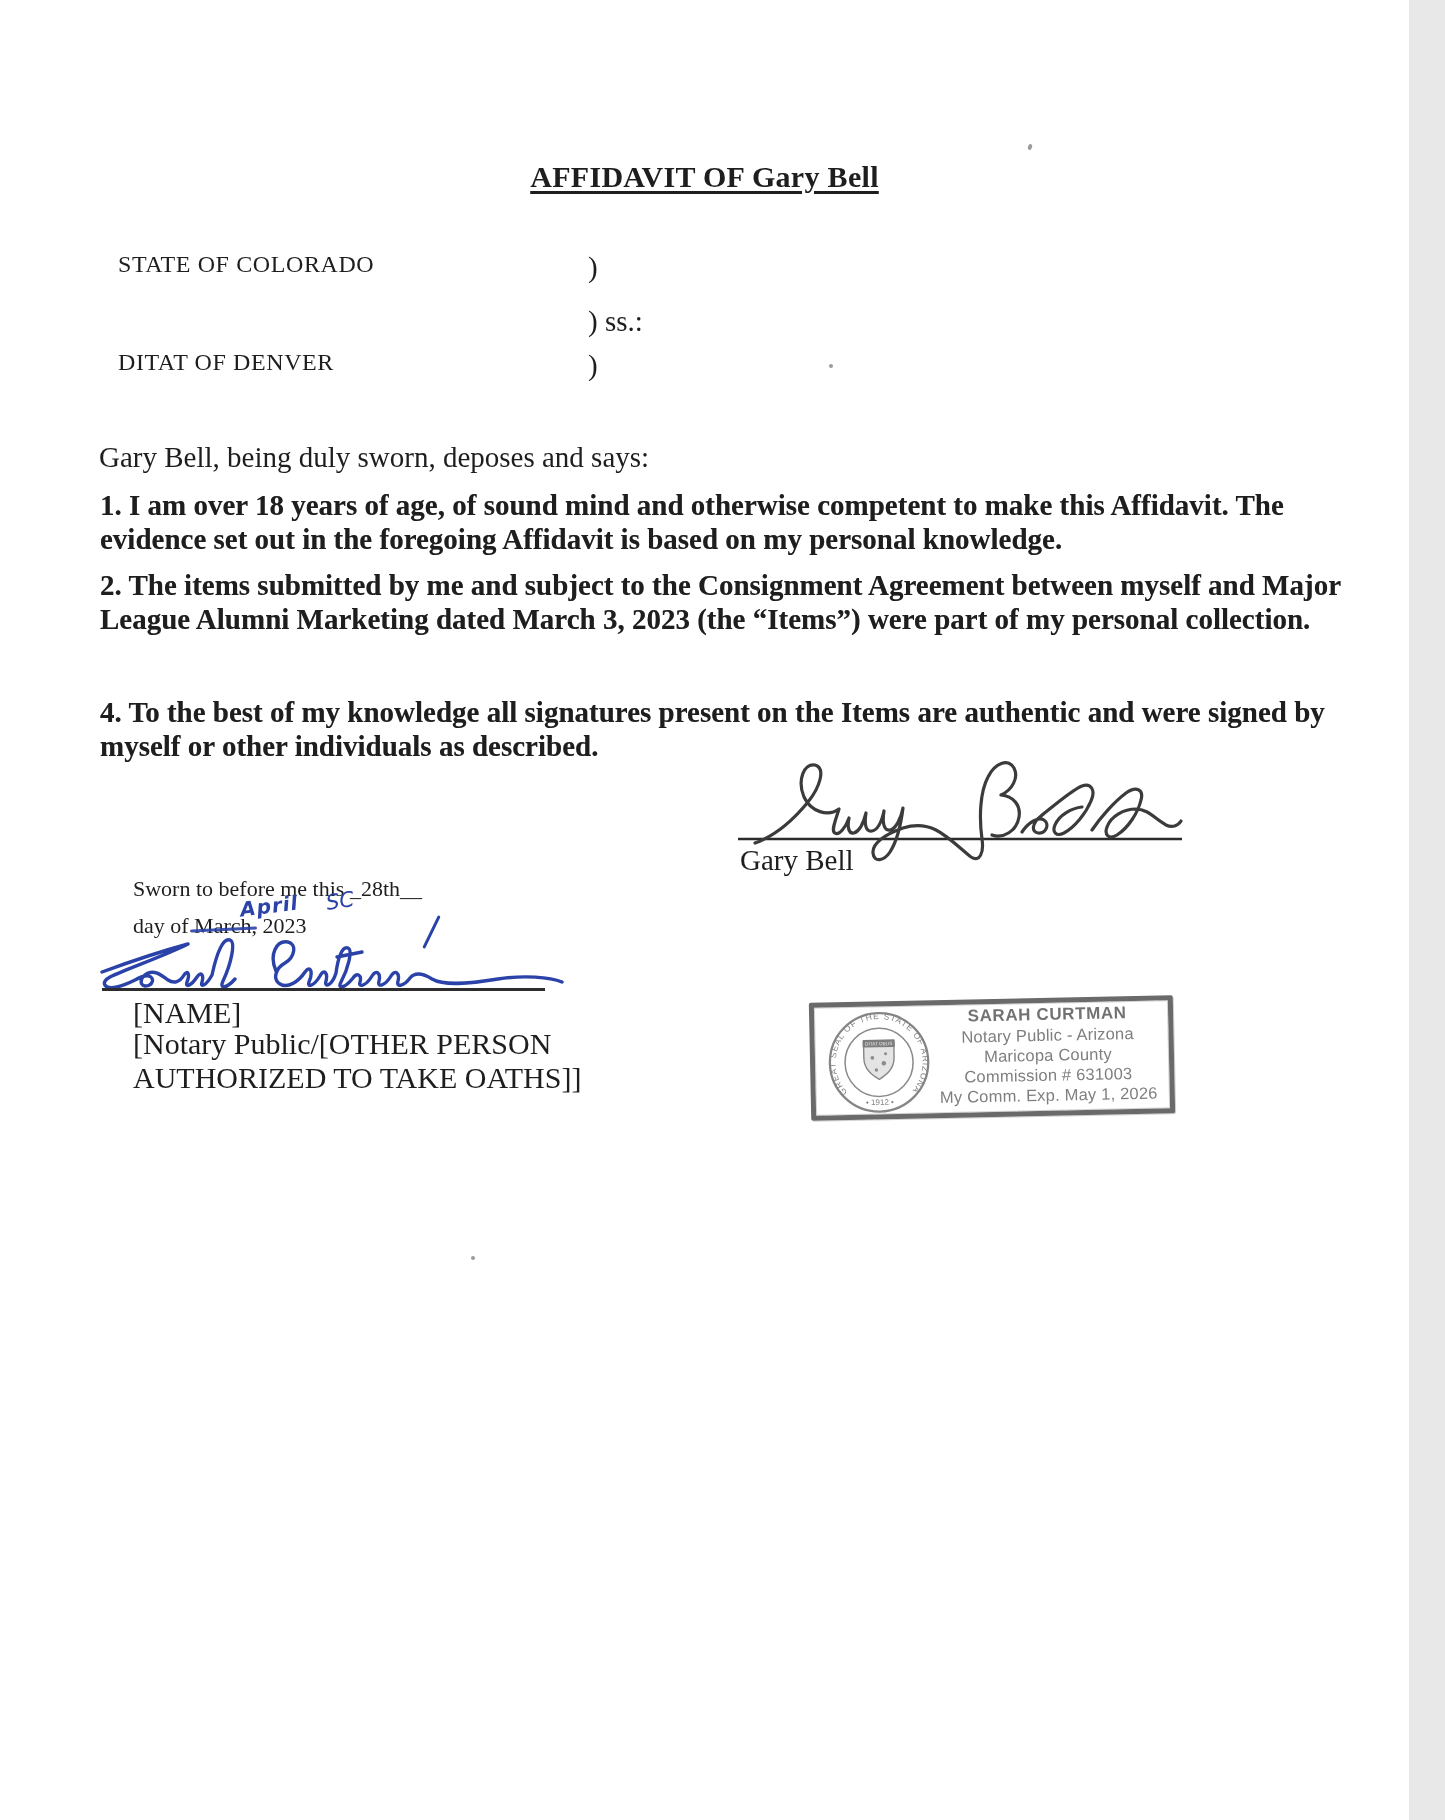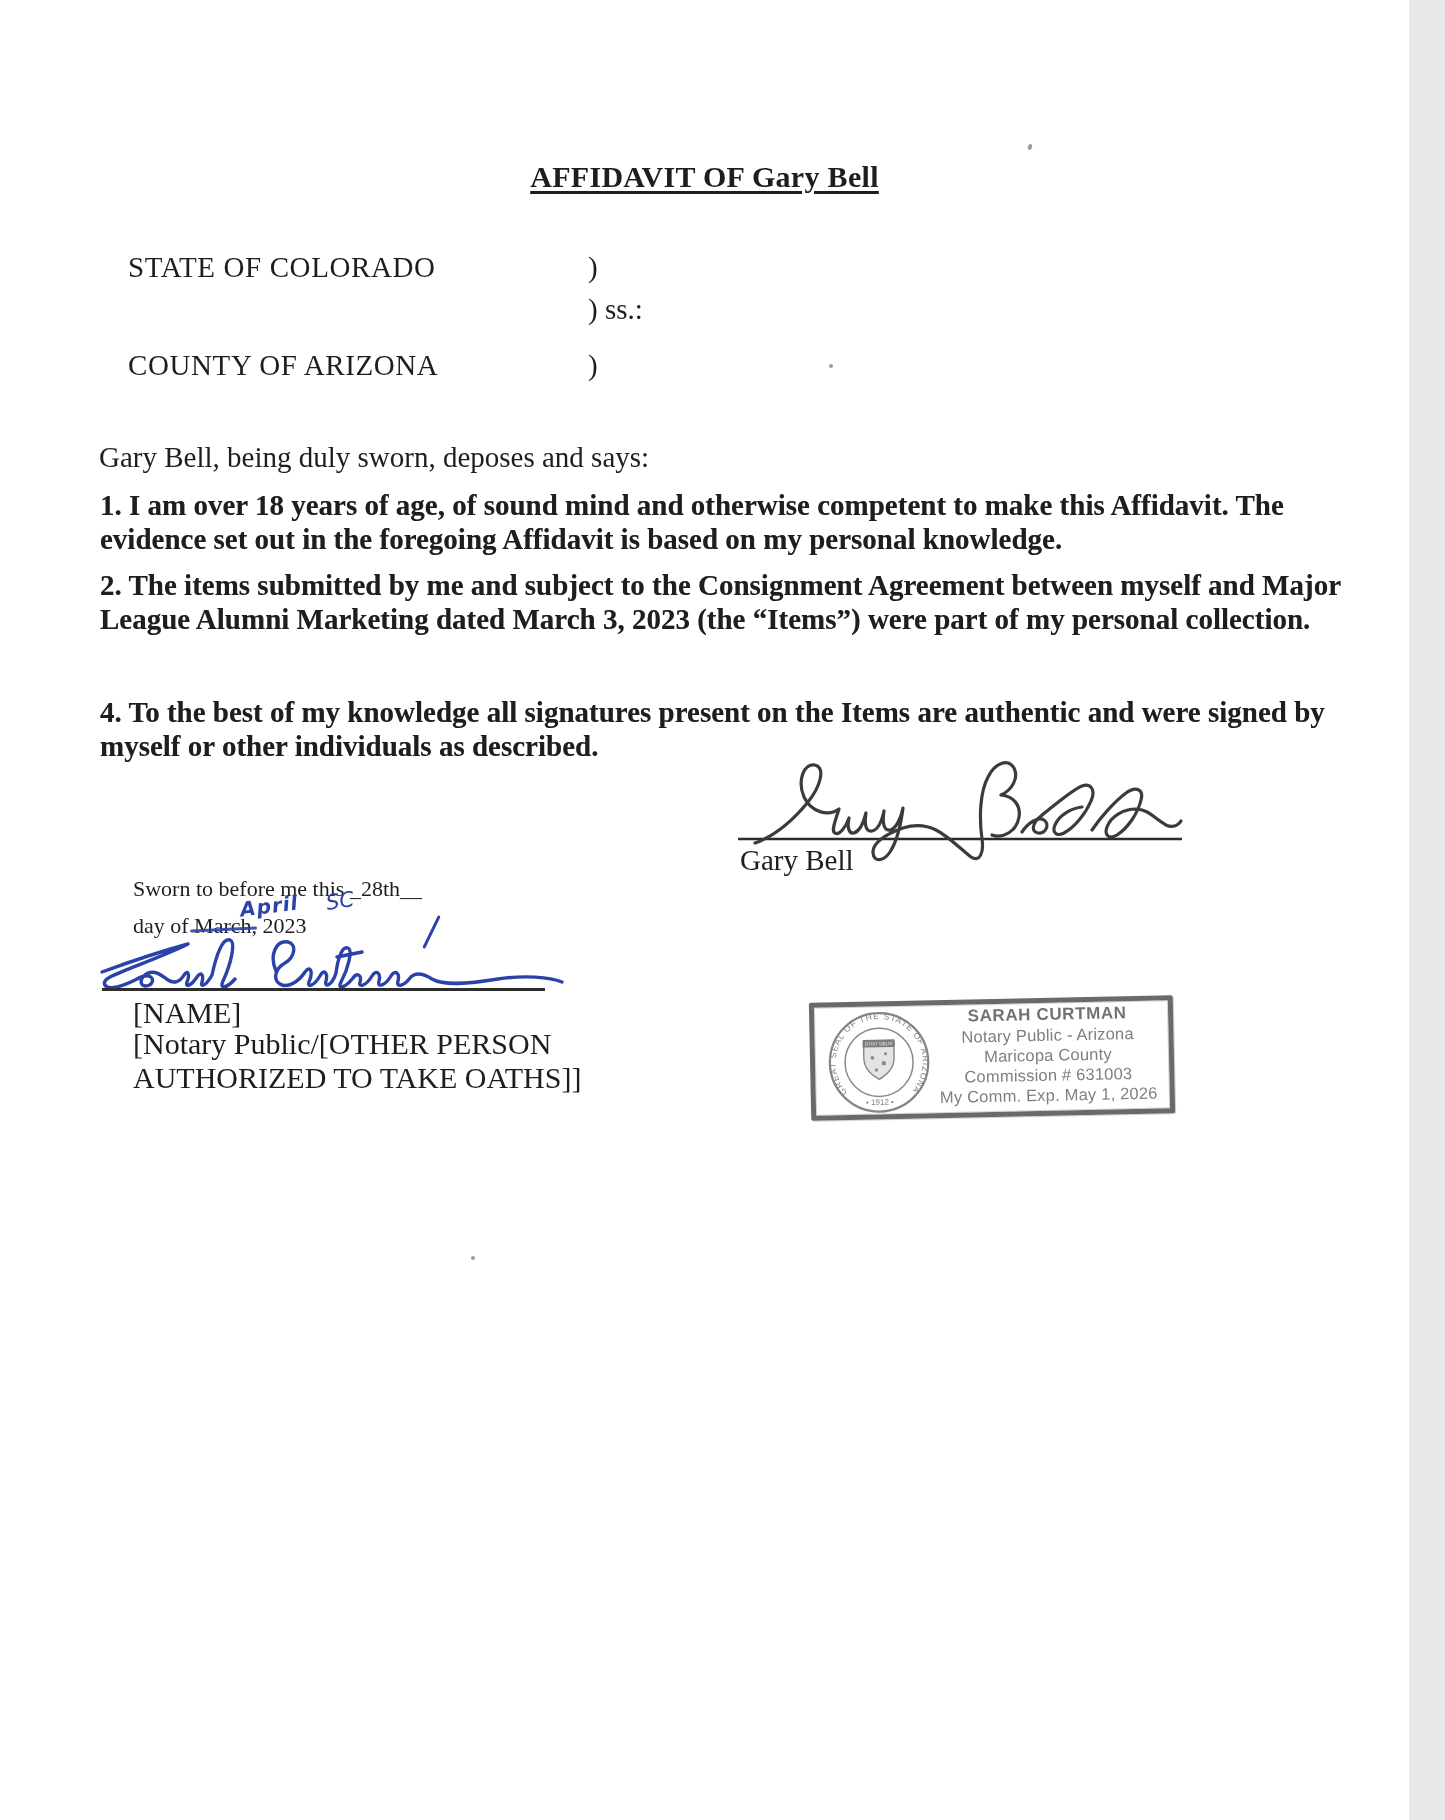--- a/index.html
+++ b/index.html
@@ -13,23 +13,23 @@
   }
   .doc-title{
     position:absolute;left:0;right:0;top:160px;margin:0;
     text-align:center;
     font-size:30px;font-weight:bold;
     text-decoration:underline;
     text-decoration-thickness:3px;
     text-underline-offset:4px;
     letter-spacing:.3px;
   }
-  .venue-label{position:absolute;left:128px;font-size:29px;letter-spacing:.6px;white-space:nowrap;}
+  .venue-label{position:absolute;left:118px;font-size:24px;letter-spacing:.6px;white-space:nowrap;}
   .venue-paren{position:absolute;left:588px;font-size:29px;white-space:nowrap;}
-  .v-top1{top:251px;} .v-top2{top:293px;} .v-top3{top:349px;}
+  .v-top1{top:251px;} .v-top2{top:305px;} .v-top3{top:349px;}
   .intro{position:absolute;left:99px;top:441px;margin:0;font-size:29px;}
   .para{
     position:absolute;left:100px;width:1258px;margin:0;
     font-size:29px;line-height:34px;
     text-shadow:0 0 .5px rgba(30,30,30,.45);
     font-weight:bold;
   }
   .p1{top:488px;} .p2{top:568px;} .p3{top:650px;} .p4{top:695px;}
   .sig-script{position:absolute;left:700px;top:740px;width:520px;height:150px;}
   .typed-name{position:absolute;left:740px;top:844px;font-size:29px;}
@@ -76,21 +76,21 @@
 </head>
 <body>
 
 <div class="page">
 
   <h1 class="doc-title">AFFIDAVIT OF Gary Bell</h1>
 
   <span class="venue-label v-top1">STATE OF COLORADO</span>
   <span class="venue-paren v-top1">)</span>
   <span class="venue-paren v-top2">) ss.:</span>
-  <span class="venue-label v-top3">COUNTY OF ARIZONA</span>
+  <span class="venue-label v-top3">DITAT OF DENVER</span>
   <span class="venue-paren v-top3">)</span>
 
   <p class="intro">Gary Bell, being duly sworn, deposes and says:</p>
 
   <p class="para p1">1. I am over 18 years of age, of sound mind and otherwise competent to make this Affidavit. The evidence set out in the foregoing Affidavit is based on my personal knowledge.</p>
   <p class="para p2">2. The items submitted by me and subject to the Consignment Agreement between myself and Major League Alumni Marketing dated March 3, 2023 (the “Items”) were part of my personal collection.</p>
   <p class="para p4">4. To the best of my knowledge all signatures present on the Items are authentic and were signed by myself or other individuals as described.</p>
 
   <svg class="sig-script" viewBox="0 0 520 150" xmlns="http://www.w3.org/2000/svg">
     <line x1="38" y1="99" x2="482" y2="99" stroke="#2b2b2b" stroke-width="2.4"></line>

